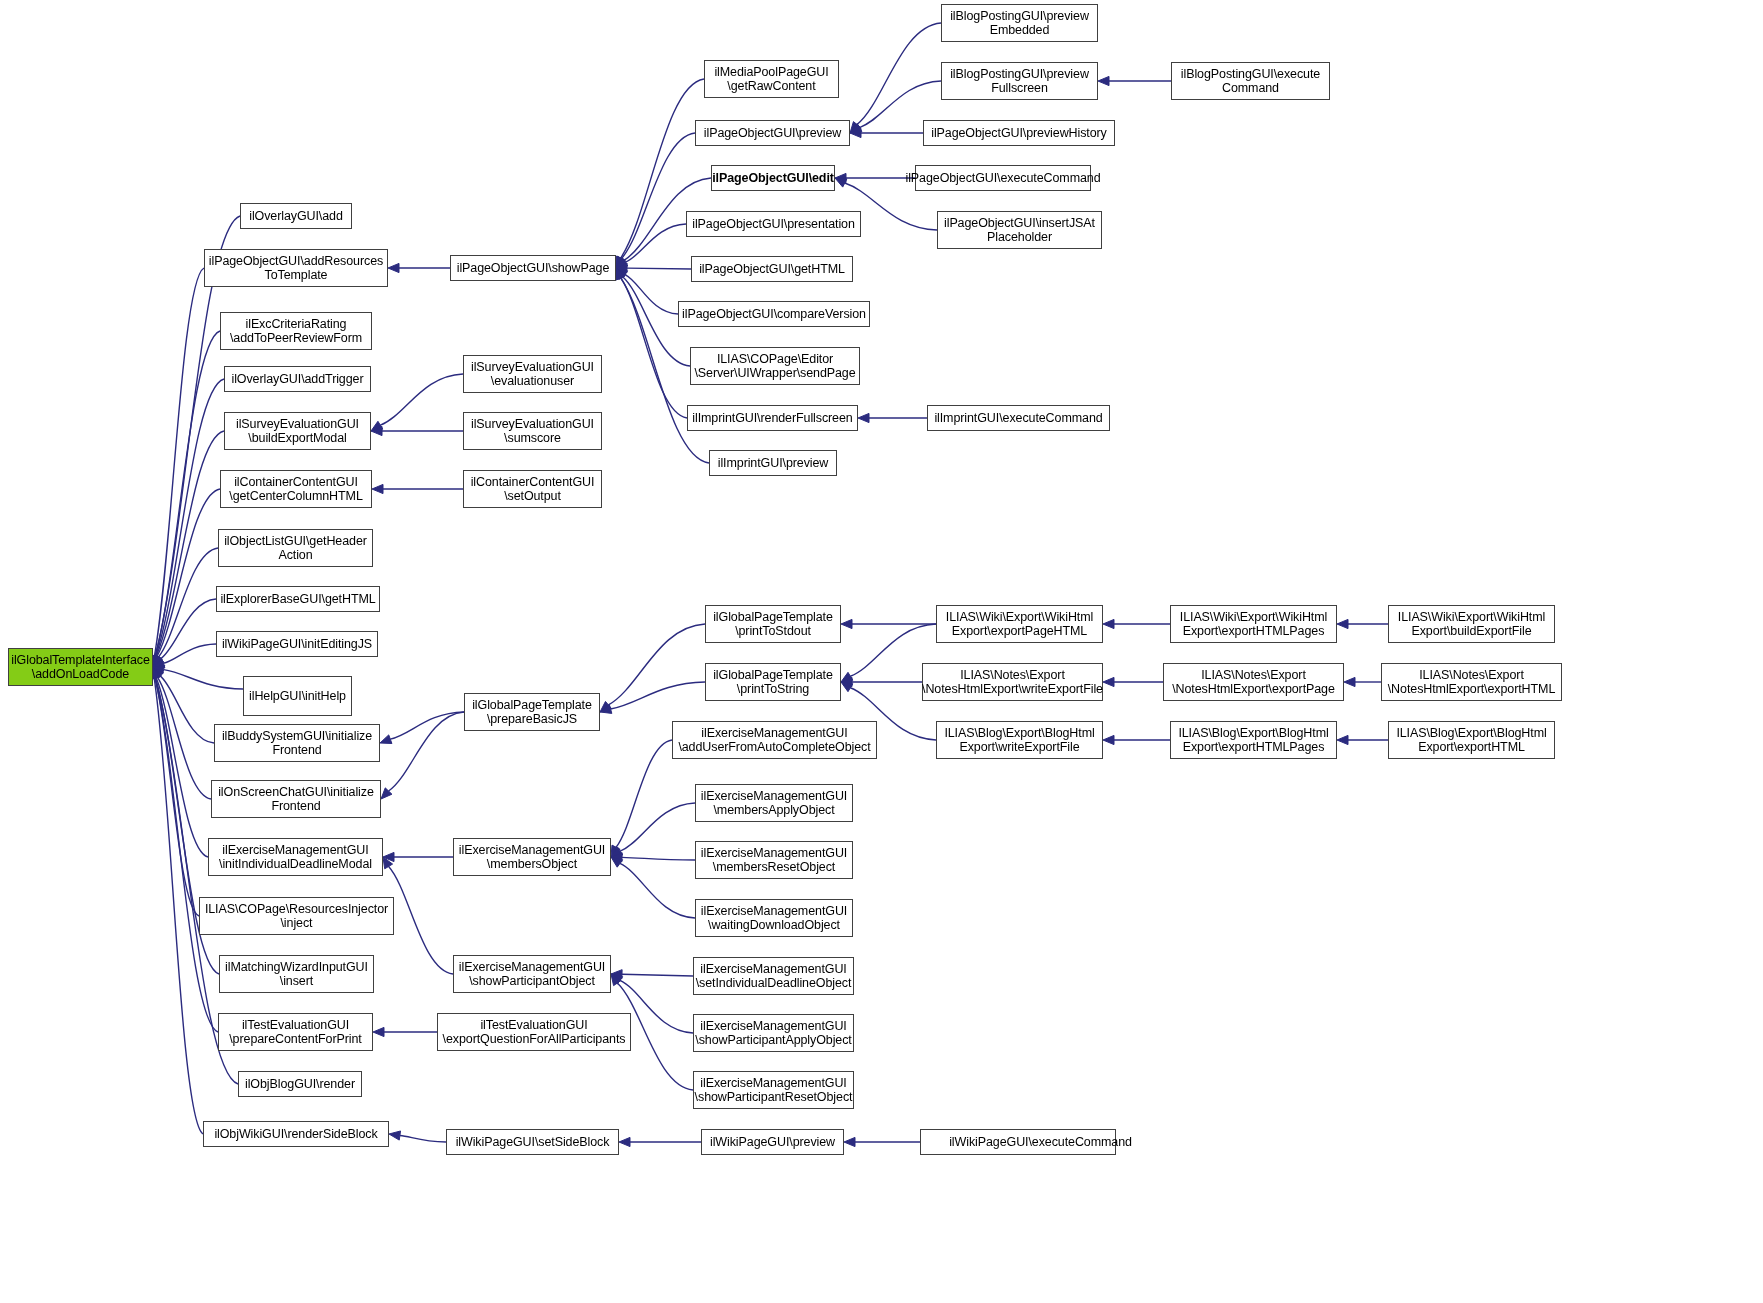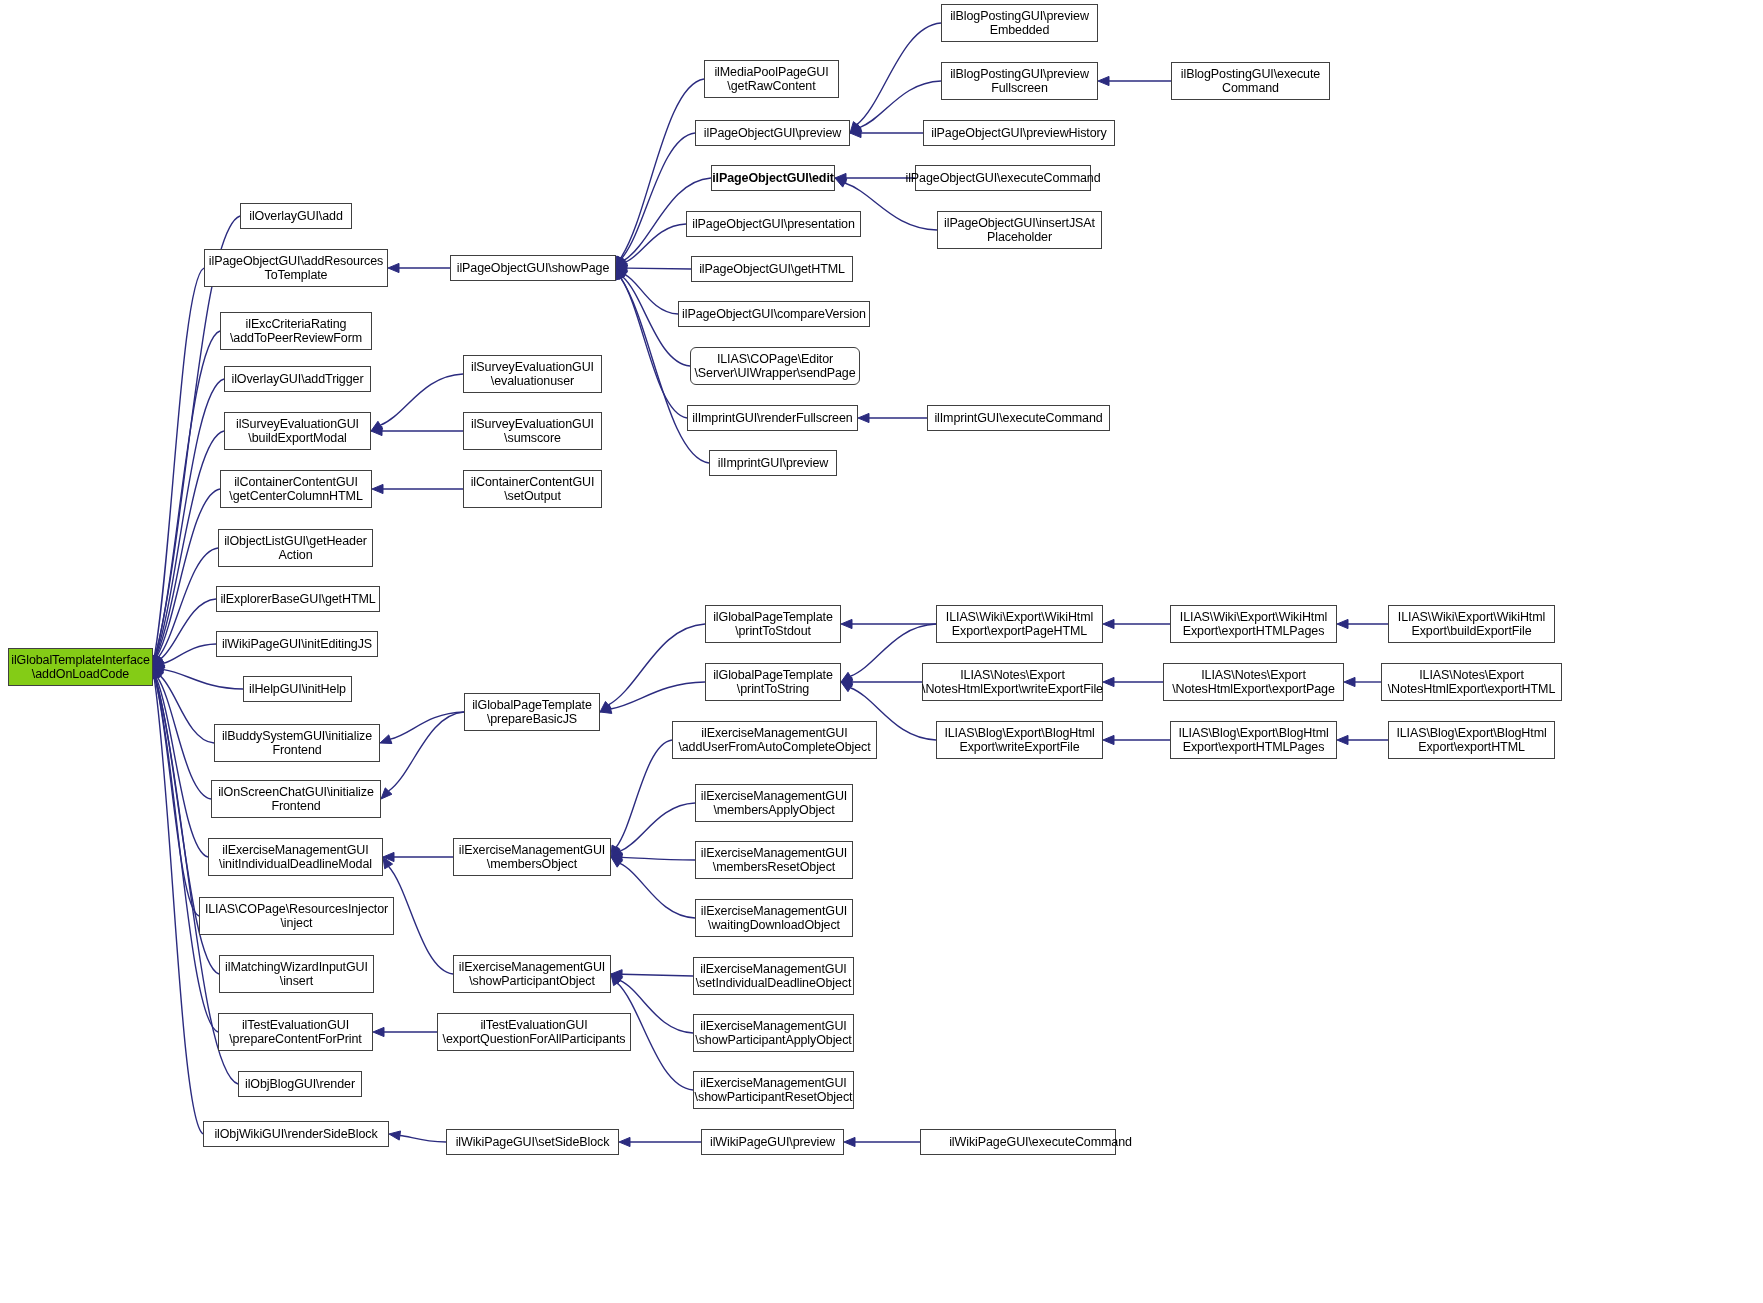--- a/index.html
+++ b/index.html
@@ -325,21 +325,21 @@
 \addToPeerReviewForm</div>
       <div class="node" style="left: 224px; top: 366px; width: 147px; height: 26px;">ilOverlayGUI\addTrigger</div>
       <div class="node" style="left: 224px; top: 412px; width: 147px; height: 38px;">ilSurveyEvaluationGUI
 \buildExportModal</div>
       <div class="node" style="left: 220px; top: 470px; width: 152px; height: 38px;">ilContainerContentGUI
 \getCenterColumnHTML</div>
       <div class="node" style="left: 218px; top: 529px; width: 155px; height: 38px;">ilObjectListGUI\getHeader
 Action</div>
       <div class="node" style="left: 216px; top: 586px; width: 164px; height: 26px;">ilExplorerBaseGUI\getHTML</div>
       <div class="node" style="left: 216px; top: 631px; width: 162px; height: 26px;">ilWikiPageGUI\initEditingJS</div>
-      <div class="node" style="left: 243px; top: 676px; width: 109px; height: 26px;">ilHelpGUI\initHelp</div>
+      <div class="node" style="left: 243px; top: 676px; width: 109px; height: 40px;">ilHelpGUI\initHelp</div>
       <div class="node" style="left: 214px; top: 724px; width: 166px; height: 38px;">ilBuddySystemGUI\initialize
 Frontend</div>
       <div class="node" style="left: 211px; top: 780px; width: 170px; height: 38px;">ilOnScreenChatGUI\initialize
 Frontend</div>
       <div class="node" style="left: 208px; top: 838px; width: 175px; height: 38px;">ilExerciseManagementGUI
 \initIndividualDeadlineModal</div>
       <div class="node" style="left: 199px; top: 897px; width: 195px; height: 38px;">ILIAS\COPage\ResourcesInjector
 \inject</div>
       <div class="node" style="left: 219px; top: 955px; width: 155px; height: 38px;">ilMatchingWizardInputGUI
 \insert</div>
@@ -363,21 +363,21 @@
       <div class="node" style="left: 437px; top: 1013px; width: 194px; height: 38px;">ilTestEvaluationGUI
 \exportQuestionForAllParticipants</div>
       <div class="node" style="left: 446px; top: 1129px; width: 173px; height: 26px;">ilWikiPageGUI\setSideBlock</div>
       <div class="node" style="left: 704px; top: 60px; width: 135px; height: 38px;">ilMediaPoolPageGUI
 \getRawContent</div>
       <div class="node" style="left: 695px; top: 120px; width: 155px; height: 26px;">ilPageObjectGUI\preview</div>
       <div class="node" style="left: 711px; top: 165px; width: 124px; height: 26px; font-weight: bold;">ilPageObjectGUI\edit</div>
       <div class="node" style="left: 686px; top: 211px; width: 175px; height: 26px;">ilPageObjectGUI\presentation</div>
       <div class="node" style="left: 691px; top: 256px; width: 162px; height: 26px;">ilPageObjectGUI\getHTML</div>
       <div class="node" style="left: 678px; top: 301px; width: 192px; height: 26px;">ilPageObjectGUI\compareVersion</div>
-      <div class="node" style="left: 690px; top: 347px; width: 170px; height: 38px; border-radius: 6px;">ILIAS\COPage\Editor
+      <div class="node" style="left: 690px; top: 347px; width: 170px; height: 38px;">ILIAS\COPage\Editor
 \Server\UIWrapper\sendPage</div>
       <div class="node" style="left: 687px; top: 405px; width: 171px; height: 26px;">ilImprintGUI\renderFullscreen</div>
       <div class="node" style="left: 709px; top: 450px; width: 128px; height: 26px;">ilImprintGUI\preview</div>
       <div class="node" style="left: 941px; top: 4px; width: 157px; height: 38px;">ilBlogPostingGUI\preview
 Embedded</div>
       <div class="node" style="left: 941px; top: 62px; width: 157px; height: 38px;">ilBlogPostingGUI\preview
 Fullscreen</div>
       <div class="node" style="left: 923px; top: 120px; width: 192px; height: 26px;">ilPageObjectGUI\previewHistory</div>
       <div class="node" style="left: 915px; top: 165px; width: 176px; height: 26px;">ilPageObjectGUI\executeCommand</div>
       <div class="node" style="left: 937px; top: 211px; width: 165px; height: 38px;">ilPageObjectGUI\insertJSAt

